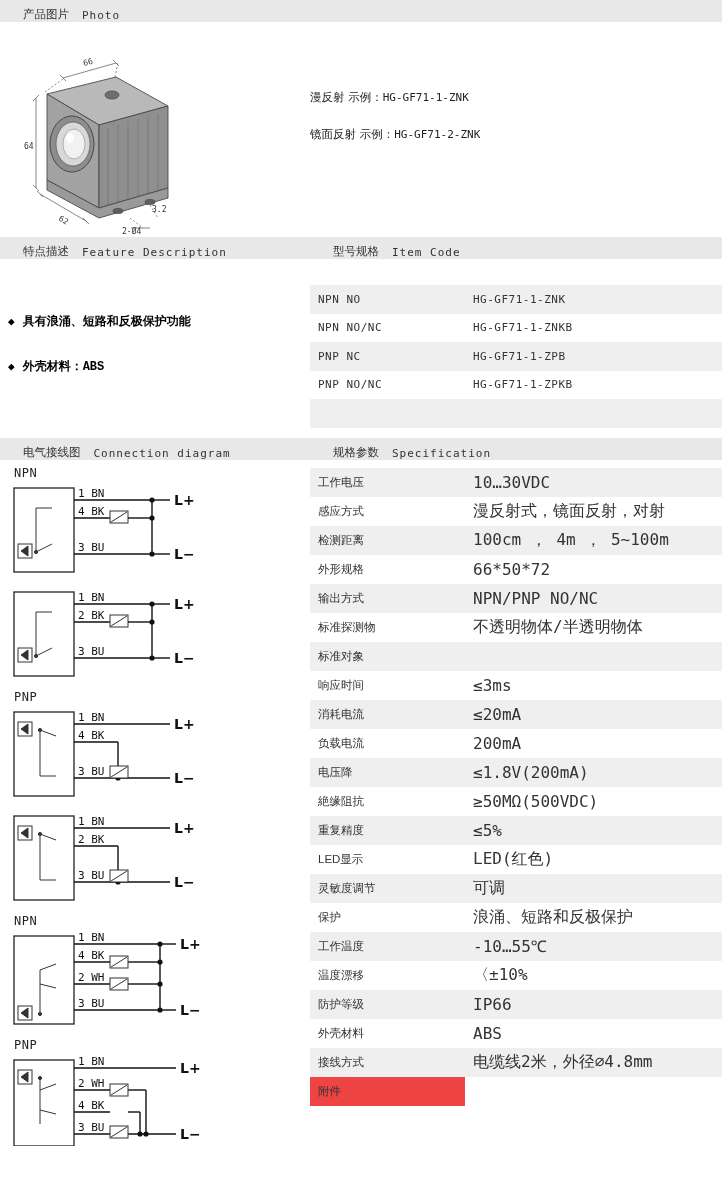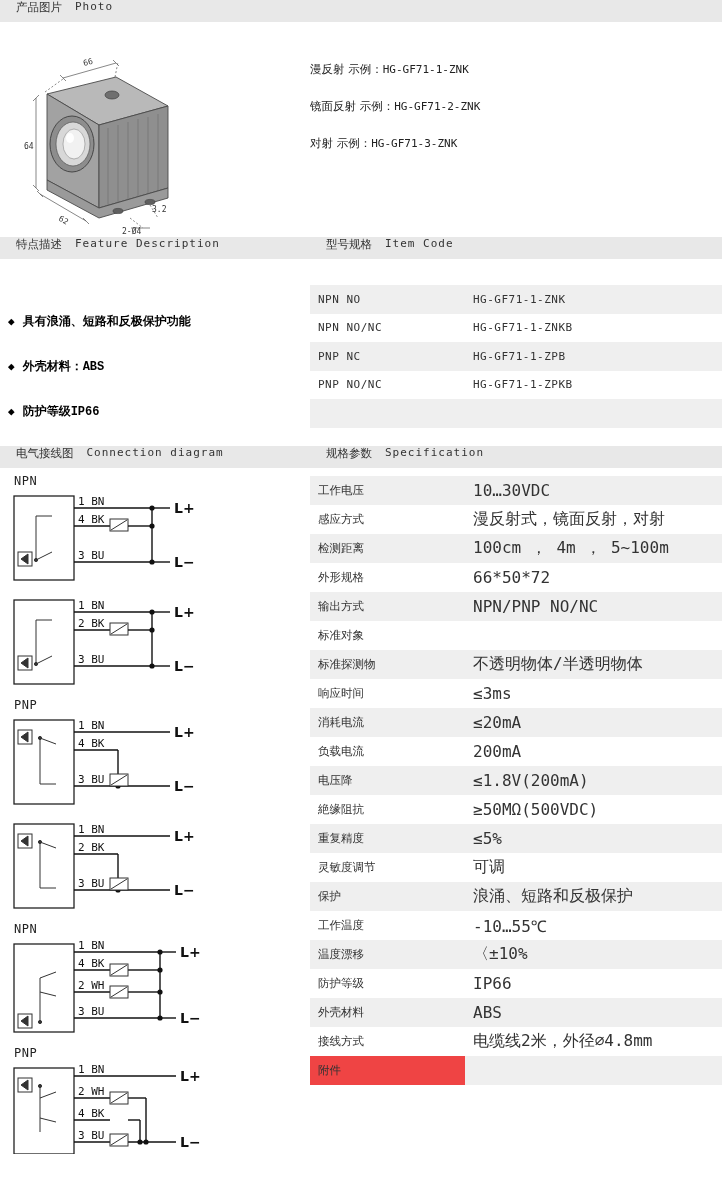--- a/index.html
+++ b/index.html
@@ -11,36 +11,36 @@
     color: #222;
     font-size: 12px;
   }
   .page { width: 722px; position: relative; }
 
   
   .bar {
     background: #e8e8e8;
     height: 22px;
     display: flex;
-    align-items: flex-start;
-    padding-left: 16px;
+    align-items: flex-end;
+    padding-left: 23px;
     font-size: 11.5px;
     color: #333;
   }
   .bar .cn { font-family: "DejaVu Sans", sans-serif; }
   .bar .en { font-family: "DejaVu Sans Mono", monospace; letter-spacing: 1px; margin-left: 13px; font-size: 11px; }
 
   .row2 { display: flex; }
   .col-left { width: 310px; }
   .col-right { width: 412px; }
 
   
   .photo-area { height: 215px; display: flex; }
   .photo-box { width: 310px; position: relative; }
-  .photo-text { width: 412px; padding-top: 40px; }
+  .photo-text { width: 412px; padding-top: 68px; }
   .photo-text div {
     font-size: 11.5px;
     margin-bottom: 22px;
     font-family: "DejaVu Sans", sans-serif;
   }
   .photo-text .code { font-family: "DejaVu Sans Mono", monospace; font-size: 11px; }
 
   
   .feature-list { padding: 14px 0 0 8px; }
   .feature-list li {
@@ -164,23 +164,20 @@
         <ellipse cx="150" cy="180" rx="5" ry="2.6" fill="#5f5f5f" stroke="#3d3d3d" stroke-width="0.6"></ellipse>
       </svg>
     </div>
     <div class="photo-text">
       <div>
         <span>漫反射  示例：</span><span class="code">HG-GF71-1-ZNK</span>
       </div>
       <div>
         <span>镜面反射  示例：</span><span class="code">HG-GF71-2-ZNK</span>
       </div>
-      <div>
-        <span>对射  示例：</span><span class="code">HG-GF71-3-ZNK</span>
-      </div>
     </div>
   </div>
 
   <div class="row2">
     <div class="col-left">
       <div class="bar">
         <span class="cn">特点描述</span>
         <span class="en">Feature Description</span>
       </div>
     </div>
@@ -190,21 +187,20 @@
         <span class="en">Item Code</span>
       </div>
     </div>
   </div>
 
   <div class="row2">
     <div class="col-left">
       <ul class="feature-list">
         <li><span class="dia">◆</span><span>具有浪涌、短路和反极保护功能</span></li>
         <li><span class="dia">◆</span><span>外壳材料：ABS</span></li>
-        <li><span class="dia">◆</span><span>防护等级IP66</span></li>
       </ul>
     </div>
     <div class="col-right">
       <table class="itemcode">
         <tbody>
             <tr>
               <td class="k">NPN  NO</td>
               <td class="v">HG-GF71-1-ZNK</td>
             </tr>
         <tr>
@@ -485,28 +481,28 @@
             </tr>
         <tr>
               <td class="k">外形规格</td>
               <td class="v">66*50*72</td>
             </tr>
         <tr>
               <td class="k">输出方式</td>
               <td class="v">NPN/PNP  NO/NC</td>
             </tr>
         <tr>
+              <td class="k">标准探测物</td>
+              <td class="v">不透明物体/半透明物体</td>
+            </tr>
+        <tr>
               <td class="k">标准对象</td>
               <td class="v"></td>
             </tr>
         <tr>
-              <td class="k">标准探测物</td>
-              <td class="v">不透明物体/半透明物体</td>
-            </tr>
-        <tr>
               <td class="k">响应时间</td>
               <td class="v">≤3ms</td>
             </tr>
         <tr>
               <td class="k">消耗电流</td>
               <td class="v">≤20mA</td>
             </tr>
         <tr>
               <td class="k">负载电流</td>
               <td class="v">200mA</td>
@@ -515,20 +511,24 @@
               <td class="k">电压降</td>
               <td class="v">≤1.8V(200mA)</td>
             </tr>
         <tr>
               <td class="k">絶缘阻抗</td>
               <td class="v">≥50MΩ(500VDC)</td>
             </tr>
         <tr>
               <td class="k">重复精度</td>
               <td class="v">≤5%</td>
+            </tr>
+        <tr>
+              <td class="k">LED显示</td>
+              <td class="v">LED(红色)</td>
             </tr>
         <tr>
               <td class="k">灵敏度调节</td>
               <td class="v">可调</td>
             </tr>
         <tr>
               <td class="k">保护</td>
               <td class="v">浪涌、短路和反极保护</td>
             </tr>
         <tr>

